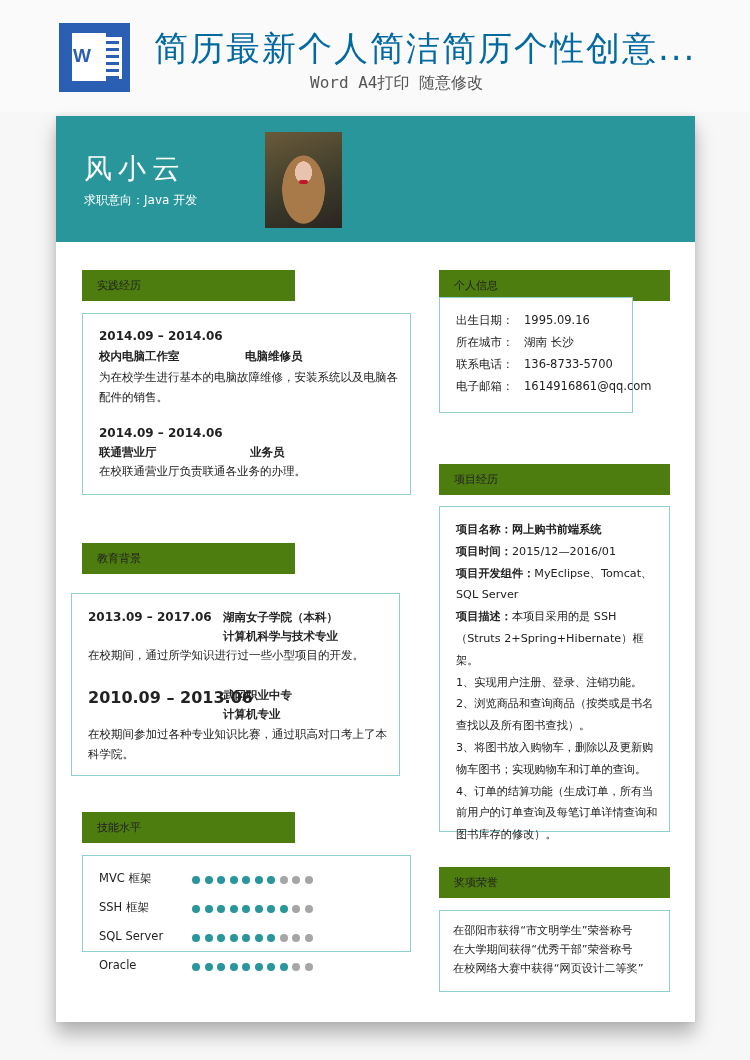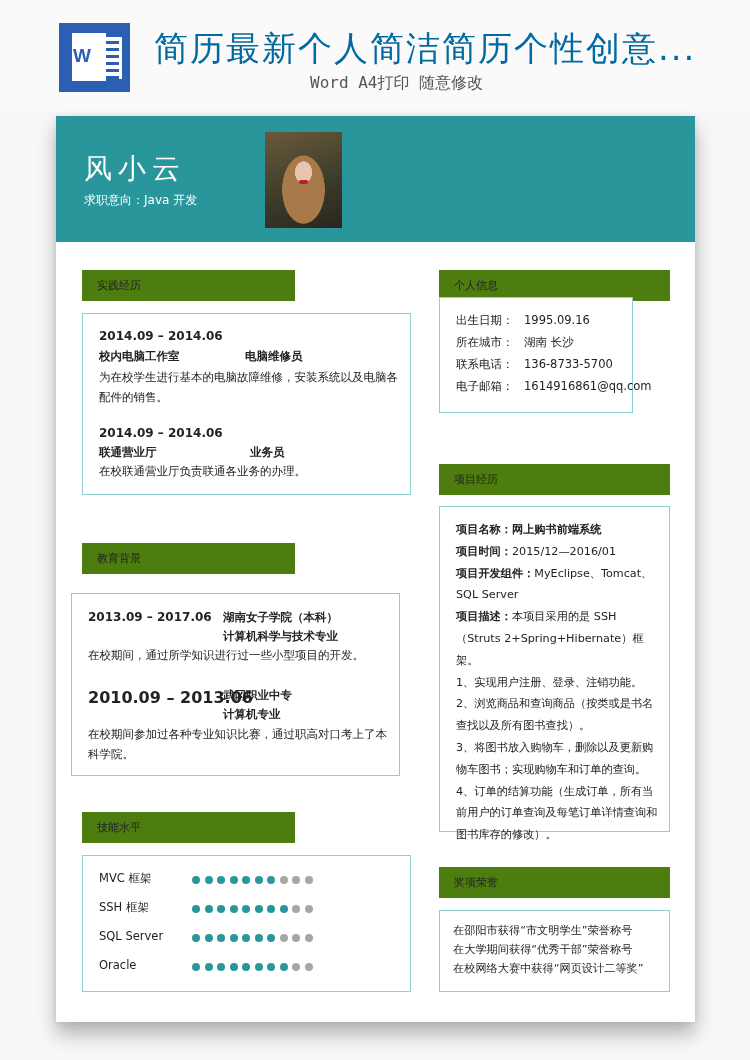--- a/index.html
+++ b/index.html
@@ -115,21 +115,21 @@
     <div><span class="t-bold">项目开发组件：</span><span>MyEclipse、Tomcat、SQL Server</span></div>
     <div><span class="t-bold">项目描述：</span><span>本项目采用的是 SSH（Struts 2+Spring+Hibernate）框架。</span></div>
     <div>1、实现用户注册、登录、注销功能。</div>
     <div>2、浏览商品和查询商品（按类或是书名查找以及所有图书查找）。</div>
     <div>3、将图书放入购物车，删除以及更新购物车图书；实现购物车和订单的查询。</div>
     <div>4、订单的结算功能（生成订单，所有当前用户的订单查询及每笔订单详情查询和图书库存的修改）。</div>
   </div>
 </div>
 
 <div class="sec-head" style="left:82px; top:812px; width:213px;">技能水平</div>
-<div class="box" style="left:82px; top:855px; width:329px; height:137px;">
+<div class="box" style="left:82px; top:855px; width:329px; height:97px;">
   <div class="row" style="left:16px; top:15px;">MVC 框架</div>
   <div class="dots" style="left:109px; top:20px;">
       <span class="dot on"></span>
       <span class="dot on"></span>
       <span class="dot on"></span>
       <span class="dot on"></span>
       <span class="dot on"></span>
       <span class="dot on"></span>
       <span class="dot on"></span>
       <span class="dot off"></span>

